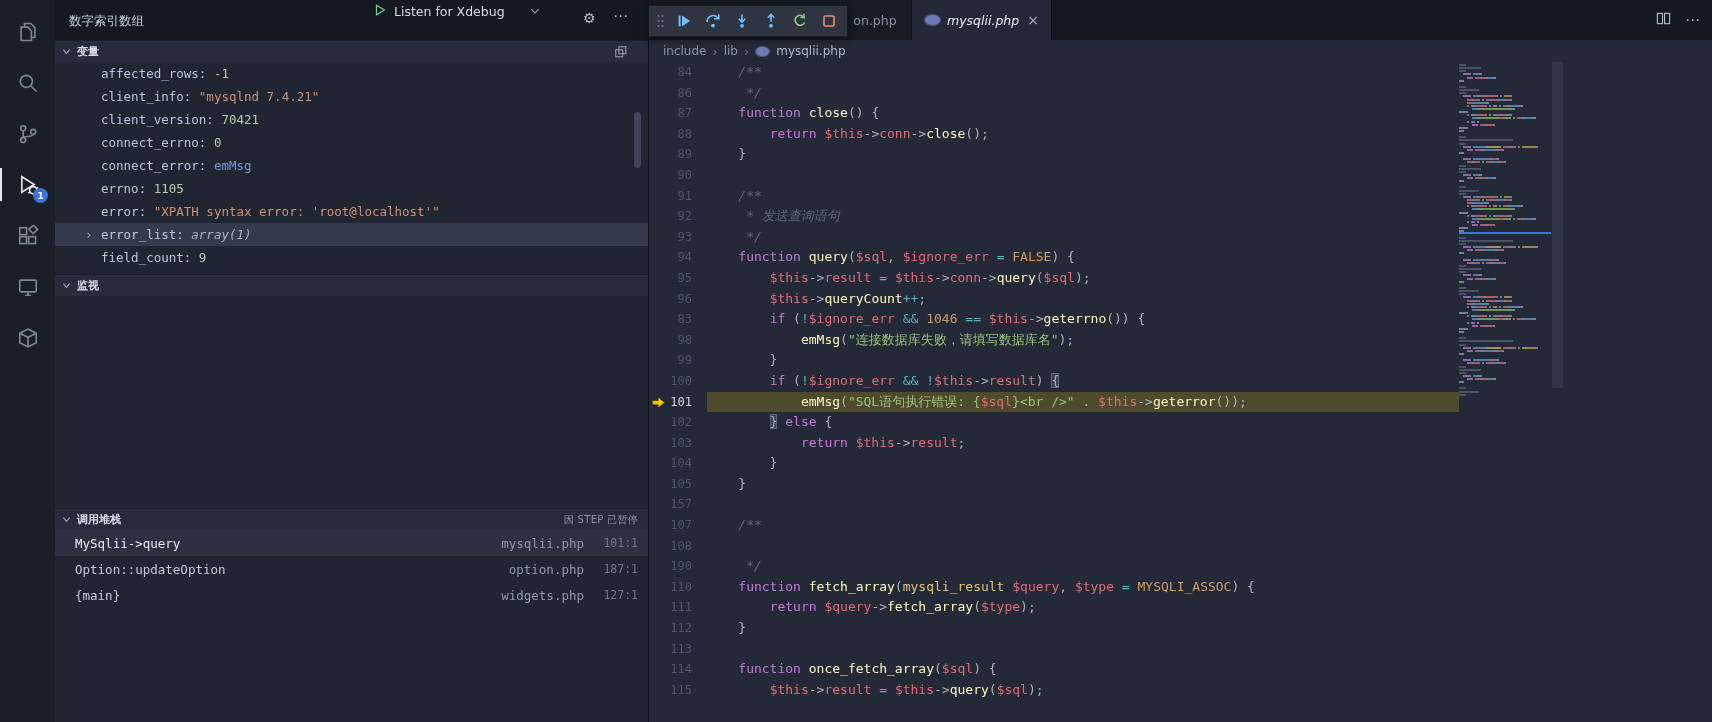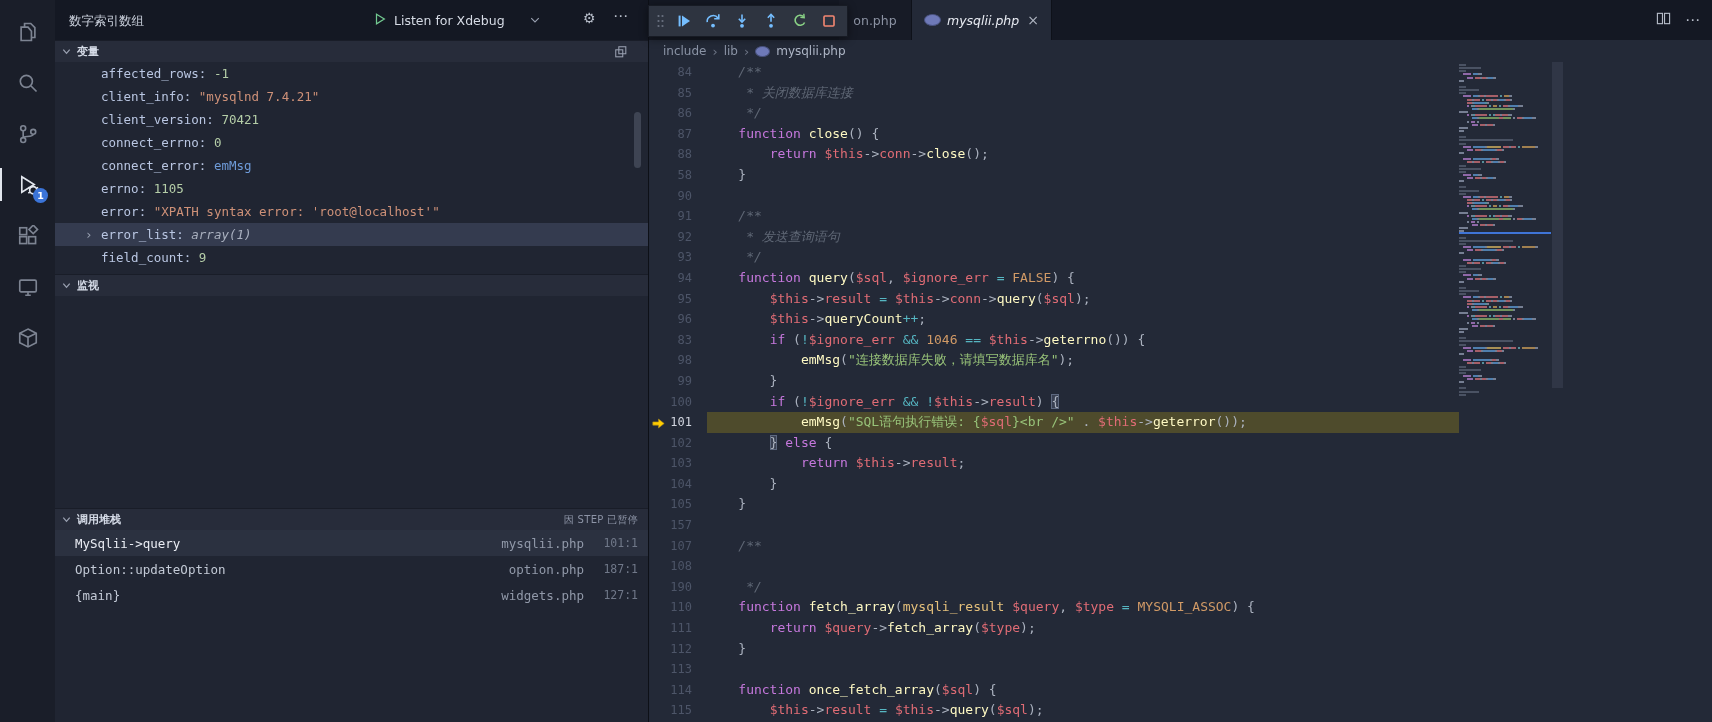--- a/index.html
+++ b/index.html
@@ -13,21 +13,21 @@
   .ab-item svg{stroke:currentColor;fill:none;stroke-width:1.2;}
   .ab-item.active{color:#e2e6ed;}
   .ab-item.active::before{content:'';position:absolute;left:0;top:9px;bottom:9px;width:2px;background:#e2e6ed;}
   .ab-badge{position:absolute;right:7px;bottom:7px;min-width:15px;height:15px;border-radius:8px;background:#3b74d8;
             color:#fff;font-size:9.5px;line-height:15px;text-align:center;font-weight:bold;}
 
   
   .sidebar{position:absolute;left:55px;top:0;width:593px;height:100%;background:#202532;}
   .sidebar-top{position:relative;height:40px;background:#141823;}
   .sb-title{position:absolute;left:14px;top:13px;font-size:12.5px;color:#c9cfdb;}
-  .launch{position:absolute;left:318px;top:9px;height:22px;display:flex;align-items:center;gap:7px;cursor:pointer;}
+  .launch{position:absolute;left:318px;top:0;height:22px;display:flex;align-items:center;gap:7px;cursor:pointer;}
   .launch-label{font-size:12.5px;color:#d6dbe5;width:128px;}
   .gear{position:absolute;left:528px;top:10px;font-size:14px;color:#b7bdc9;cursor:pointer;}
   .more{position:absolute;left:558px;top:7px;font-size:15px;color:#b7bdc9;cursor:pointer;}
 
   .sec-header{position:absolute;left:0;width:100%;height:22px;background:#272c3a;border-top:1px solid #191d28;
               box-sizing:border-box;display:flex;align-items:center;gap:5px;padding-left:6px;
               font-size:11px;font-weight:bold;color:#d4dae6;cursor:pointer;}
   .sec-header svg{stroke:#9aa1b1;fill:none;stroke-width:1.4;}
   .h-var{top:40px}.h-watch{top:274px}.h-stack{top:508px}
   .collapse-icon{position:absolute;right:20px;top:4px;}
@@ -317,37 +317,33 @@
       <span class="bc file">mysqlii.php</span>
     </div>
 
     <div class="code-region">
       <div id="code-lines">
           <div class="code-row">
             <div class="gutter">84</div>
             <div class="code-text"><span class="tk-cmt">    /**</span></div>
           </div>
           <div class="code-row">
-            <div class="gutter">85</div>
-            <div class="code-text"><span class="tk-cmt">     * 关闭数据库连接</span></div>
-          </div>
-          <div class="code-row">
             <div class="gutter">86</div>
             <div class="code-text"><span class="tk-cmt">     */</span></div>
           </div>
           <div class="code-row">
             <div class="gutter">87</div>
             <div class="code-text"><span class="tk-ws">    </span><span class="tk-kw">function</span><span class="tk-ws"> </span><span class="tk-fn">close</span><span class="tk-pn">() {</span></div>
           </div>
           <div class="code-row">
             <div class="gutter">88</div>
             <div class="code-text"><span class="tk-ws">        </span><span class="tk-kw">return</span><span class="tk-ws"> </span><span class="tk-vr">$this</span><span class="tk-pn">-&gt;</span><span class="tk-pr">conn</span><span class="tk-pn">-&gt;</span><span class="tk-fn">close</span><span class="tk-pn">();</span></div>
           </div>
           <div class="code-row">
-            <div class="gutter">58</div>
+            <div class="gutter">89</div>
             <div class="code-text"><span class="tk-pn">    }</span></div>
           </div>
           <div class="code-row">
             <div class="gutter">90</div>
             <div class="code-text"></div>
           </div>
           <div class="code-row">
             <div class="gutter">91</div>
             <div class="code-text"><span class="tk-cmt">    /**</span></div>
           </div>

